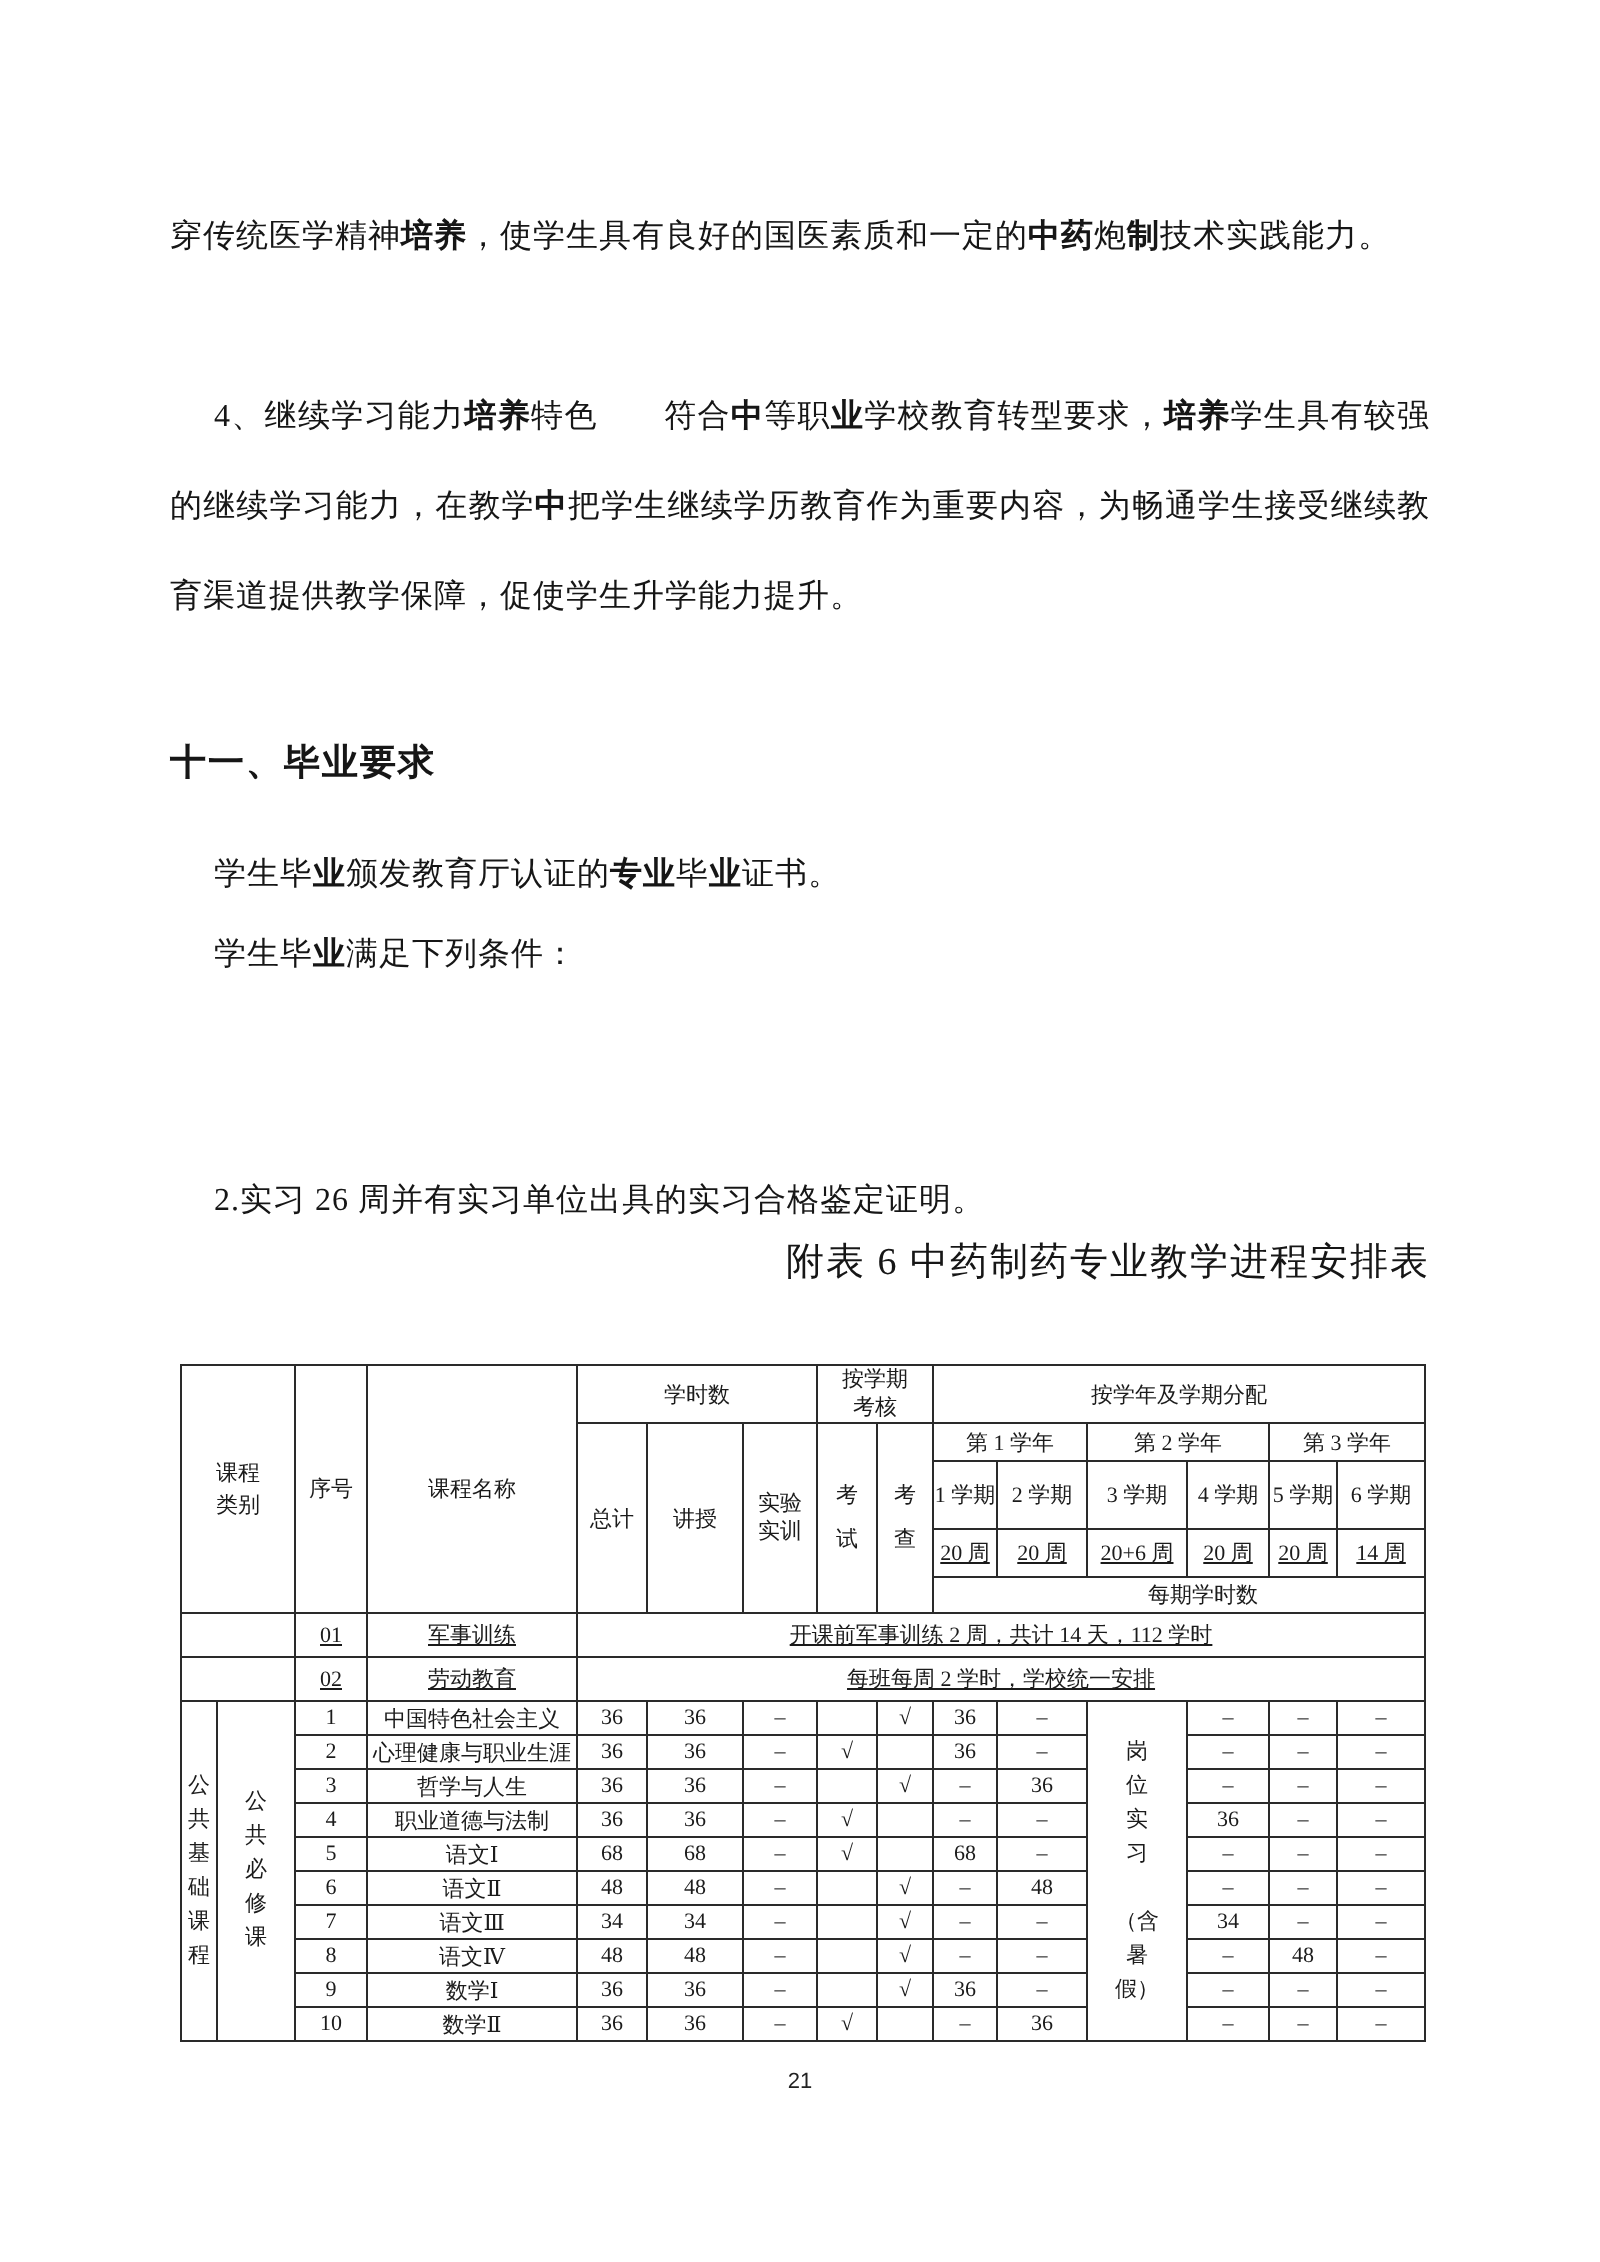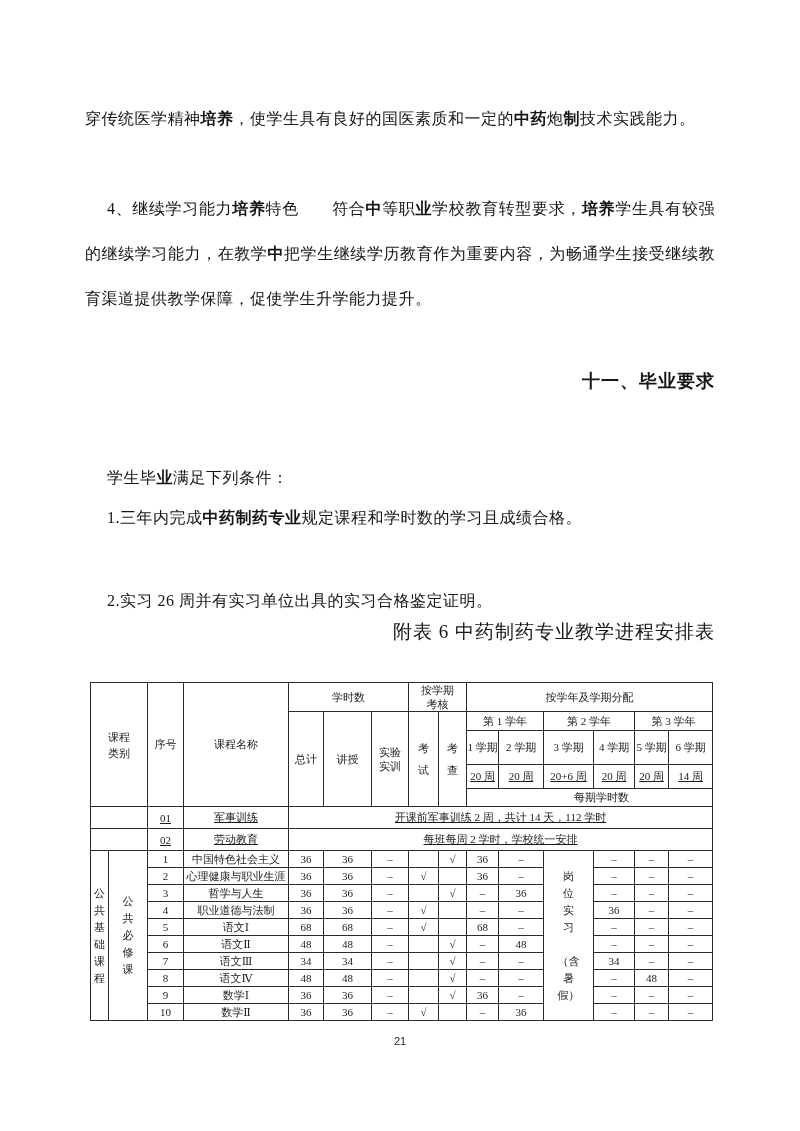--- a/index.html
+++ b/index.html
@@ -9,21 +9,21 @@
   }
   .para{
     position:absolute;left:85px;width:630px;font-size:16px;line-height:45px;
     text-align:justify;letter-spacing:0.5px;
   }
   .para.ind{text-indent:22px;}
   .para b{font-weight:bold;}
   .heading{
     position:absolute;left:85px;top:366px;width:630px;margin:0;
     font-family:"Liberation Sans","DejaVu Sans",sans-serif;
-    font-size:18px;font-weight:bold;line-height:30px;letter-spacing:1px;text-align:right;
+    font-size:18px;font-weight:bold;line-height:30px;letter-spacing:1px;
   }
   .table-title{
     position:absolute;left:85px;top:622px;width:630px;text-align:right;
     font-size:19px;line-height:20px;letter-spacing:1px;
   }
   table.sched{
     position:absolute;left:90px;top:682px;width:622px;
     border-collapse:collapse;table-layout:fixed;
     font-size:11px;color:#1b1b1b;
   }
@@ -49,22 +49,22 @@
 </head>
 <body>
 
 <div class="page">
 
   <div class="para" style="top:96px"><span>穿传统医学精神</span><b>培养</b><span>，使学生具有良好的国医素质和一定的</span><b>中药</b><span>炮</span><b>制</b><span>技术实践能力。</span></div>
   <div class="para ind" style="top:186px"><span>4、继续学习能力</span><b>培养</b><span>特色　　符合</span><b>中</b><span>等职</span><b>业</b><span>学校教育转型要求，</span><b>培养</b><span>学生具有较强的继续学习能力，在教学</span><b>中</b><span>把学生继续学历教育作为重要内容，为畅通学生接受继续教育渠道提供教学保障，促使学生升学能力提升。</span></div>
 
   <h2 class="heading">十一、毕业要求</h2>
 
+  <div class="para ind" style="top:415px"><span>学生毕</span><b>业</b><span>颁发教育厅认证的</span><b>专业</b><span>毕</span><b>业</b><span>证书。</span></div>
   <div class="para ind" style="top:455px"><span>学生毕</span><b>业</b><span>满足下列条件：</span></div>
-  <div class="para ind" style="top:495px"><span>1.三年内完成</span><b>中药制药专业</b><span>规定课程和学时数的学习且成绩合格。</span></div>
   <div class="para ind" style="top:578px"><span>2.实习 26 周并有实习单位出具的实习合格鉴定证明。</span></div>
 
   <div class="table-title">附表 6 中药制药专业教学进程安排表</div>
 
   <table class="sched">
     <colgroup>
       <col style="width:18px">
         <col style="width:39px">
         <col style="width:36px">
       <col style="width:105px">

